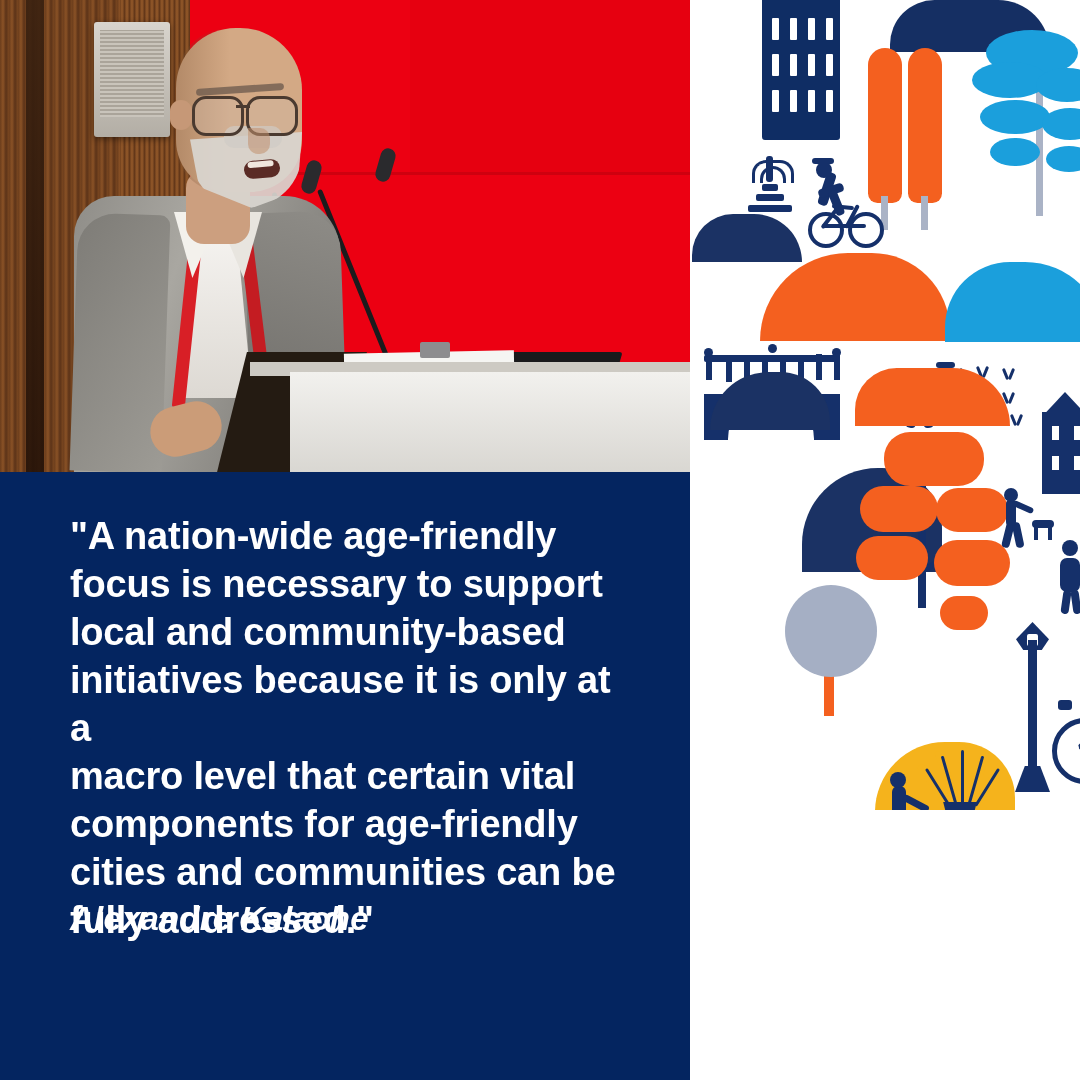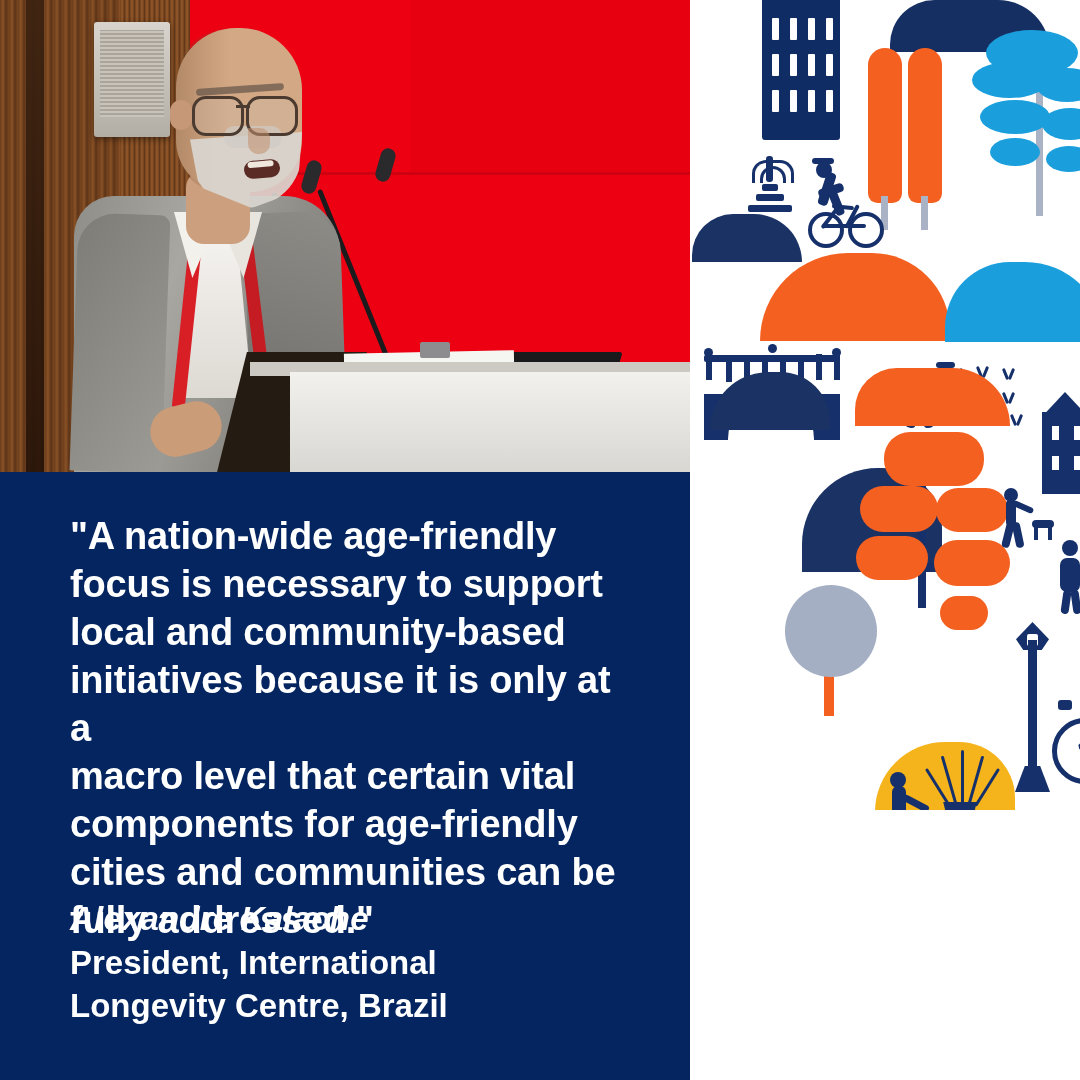--- a/index.html
+++ b/index.html
@@ -226,22 +226,20 @@
       <div id="quote-text">"A nation-wide age-friendly
 focus is necessary to support
 local and community-based
 initiatives because it is only at a
 macro level that certain vital
 components for age-friendly
 cities and communities can be
 fully addressed."</div>
       <div id="attrib">
         <div id="attrib-name">Alexandre Kalache</div>
-        <div id="attrib-role">President, International
-Longevity Centre, Brazil</div>
       </div>
     </div>
   </div>
 
   <div id="right-col">
 
     <div id="illus">
 
       <div class="el bldg">
         <div class="bldg-win" style="left:10px;top:18px;"></div>

